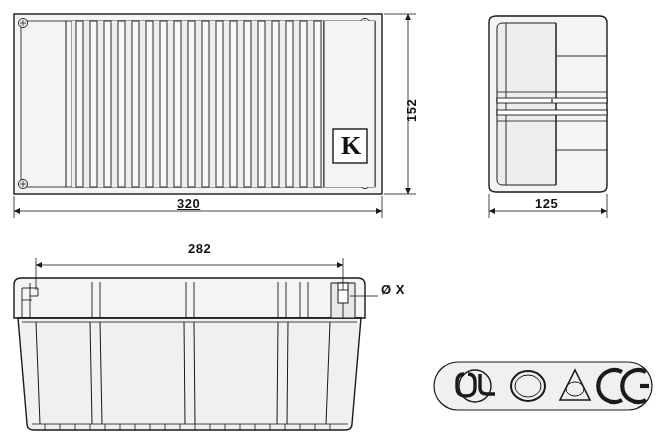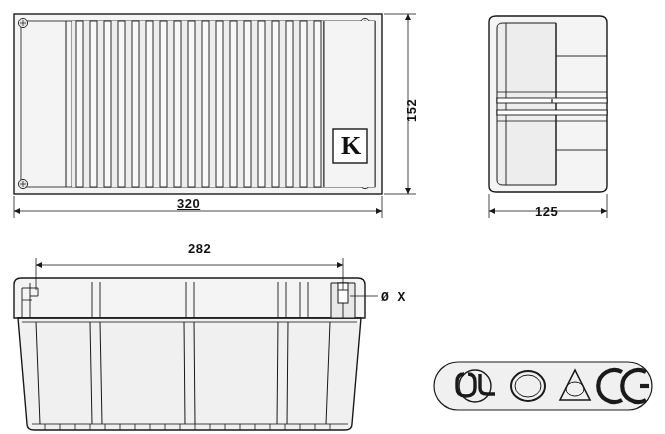--- a/index.html
+++ b/index.html
@@ -235,21 +235,21 @@
         <path d="M646 372 a16 16 0 1 0 0 28" fill="none" stroke="#1a1a1a" stroke-width="4.2"></path>
         <path d="M640 386 h9" fill="none" stroke="#1a1a1a" stroke-width="4.2"></path>
       </g>
     </g>
   </svg>
 
   <div class="dimlabel rot" style="left: 404px; top: 122px;">152</div>
 
   <div class="dimlabel" style="left: 177px; top: 196px; text-decoration: underline;">320</div>
 
-  <div class="dimlabel" style="left: 535px; top: 204px;">125</div>
+  <div class="dimlabel" style="left: 535px; top: 196px;">125</div>
 
   <div class="dimlabel" style="left: 188px; top: 241px;">282</div>
 
-  <div class="dimlabel" style="left: 381px; top: 290px; font-family: Liberation Mono, monospace;">Ø X</div>
+  <div class="dimlabel" style="left: 381px; top: 282px;">Ø X</div>
 
   <div class="klabel" style="left: 341px; top: 133px;">K</div>
 
 </div>
 
 </body></html>

